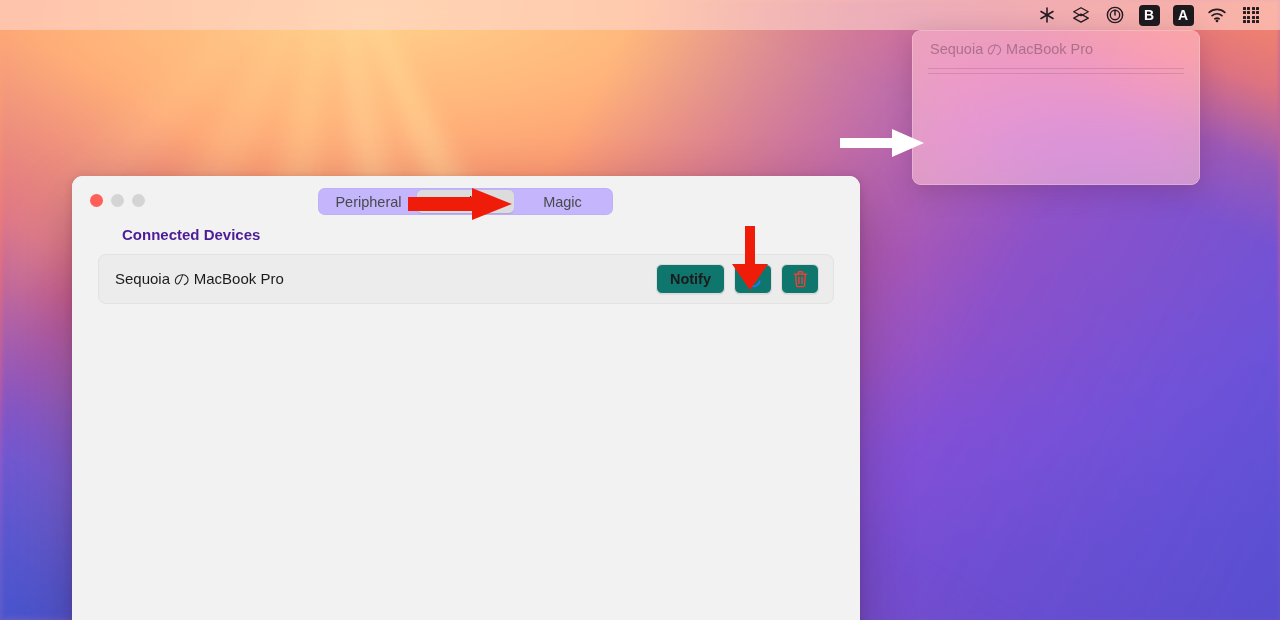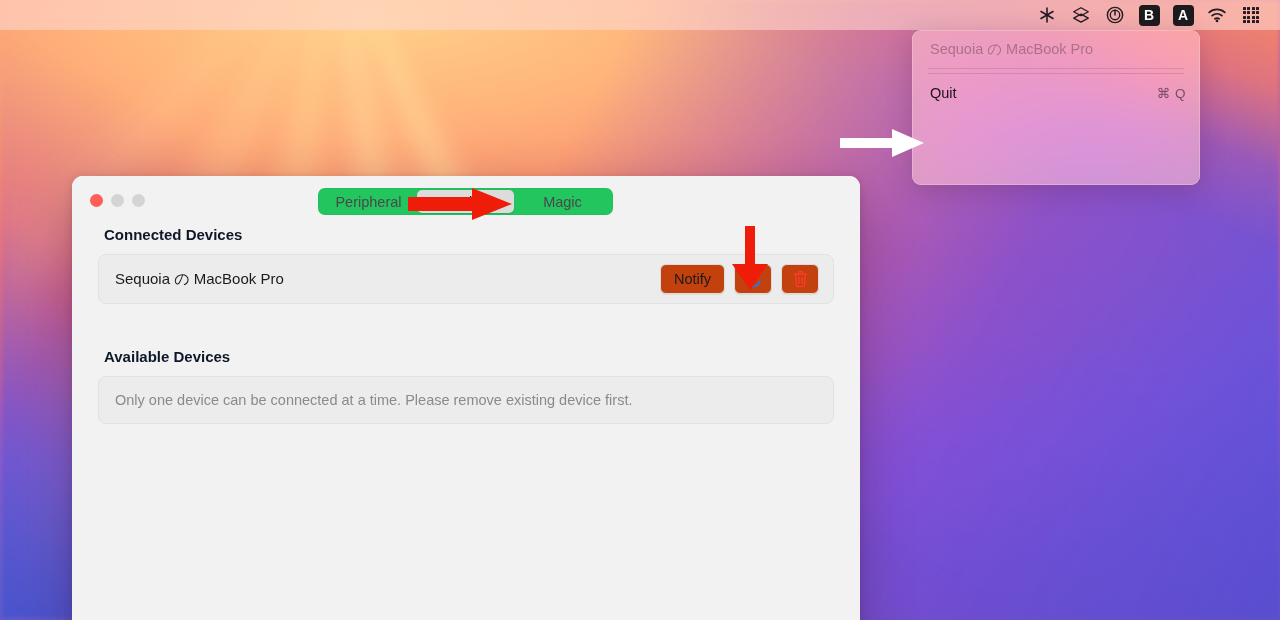--- a/index.html
+++ b/index.html
@@ -158,21 +158,21 @@
   .light { width: 13px; height: 13px; border-radius: 50%; }
   .light.red    { background: #ff5f57; }
   .light.yellow { background: #d4d4d4; }
   .light.green  { background: #d4d4d4; }
 
   
   #tabs {
     position: absolute;
     left: 318px; top: 188px;
     width: 295px; height: 27px;
-    background: #22c55e;
+    background: #c4b5fd;
     border-radius: 7px;
     display: flex;
     padding: 2px;
     z-index: 22;
     box-shadow: inset 0 0 0 .5px rgba(0,0,0,0.06);
   }
   .tab {
     flex: 1;
     display: flex; align-items: center; justify-content: center;
     font-size: 14.5px;
@@ -188,47 +188,48 @@
   
   #content {
     position: absolute;
     left: 72px; top: 226px;
     width: 788px; height: 420px;
     z-index: 21;
   }
   .section-title {
     font-size: 15px;
     font-weight: 700;
-    color: #0f172a;
-    margin-left: 32px;
+    color: #4c1d95;
+    margin-left: 50px;
   }
   .panel {
     margin: 11px 26px 0 26px;
     background: #ececec;
     border: 1px solid #e2e2e2;
     border-radius: 8px;
   }
   .device-row {
     height: 48px;
     display: flex; align-items: center;
     padding: 0 14px 0 16px;
   }
   .device-name {
     flex: 1;
     font-size: 15px;
     color: #1b1b1b;
   }
   .row-actions { display: flex; align-items: center; gap: 9px; }
   .btn {
-    background: #c2410c;
+    background: #0f766e;
     border: 1px solid #dcdcdc;
     border-radius: 6px;
     height: 30px;
     display: flex; align-items: center; justify-content: center;
     box-shadow: 0 .5px 1px rgba(0,0,0,0.07);
+    font-weight: bold;
   }
   .btn.text { padding: 0 13px; font-size: 14.5px; color: #1b1b1b; }
   .btn.icon { width: 38px; }
   .empty-panel {
     min-height: 46px;
     display: flex; align-items: center;
     padding: 0 16px;
   }
   .empty-text { font-size: 14.5px; color: #8a8a8a; }
   .spacer-lg { height: 44px; }
@@ -327,24 +328,20 @@
       <span>Sequoia の MacBook Pro</span>
       <span class="shortcut"></span>
     </div>
 
     <div class="menu-sep"></div>
 
 
     <div class="menu-sep"></div>
 
 
-    <div class="menu-row">
-      <span>Quit</span>
-      <span class="shortcut">⌘ Q</span>
-    </div>
   </div>
 
   <div id="appwindow">
     <div id="titlebar">
       <div class="traffic">
         <span class="light red"></span>
         <span class="light yellow"></span>
         <span class="light green"></span>
       </div>
     </div>
@@ -387,27 +384,21 @@
                 <path d="M7.3 7.6 V14.3 M10.7 7.6 V14.3"></path>
               </g>
             </svg>
           </span>
         </span>
       </div>
     </div>
 
     <div class="spacer-lg"></div>
 
-    <div class="section-title">Available Devices</div>
-
-    <div class="panel">
-      <div class="empty-panel">
-        <span class="empty-text">Only one device can be connected at a time. Please remove existing device first.</span>
-      </div>
-    </div>
+
   </div>
 
   <svg class="anno" id="arrow-tab" width="110" height="36" viewBox="0 0 110 36">
     <path d="M0 11 H64 V2 L104 18 L64 34 V25 H0 Z" fill="#f01c0a"></path>
   </svg>
 
   <svg class="anno" id="arrow-down" width="44" height="66" viewBox="0 0 44 66">
     <path d="M17 0 H27 V38 H40 L22 64 L4 38 H17 Z" fill="#f01c0a"></path>
   </svg>
 

